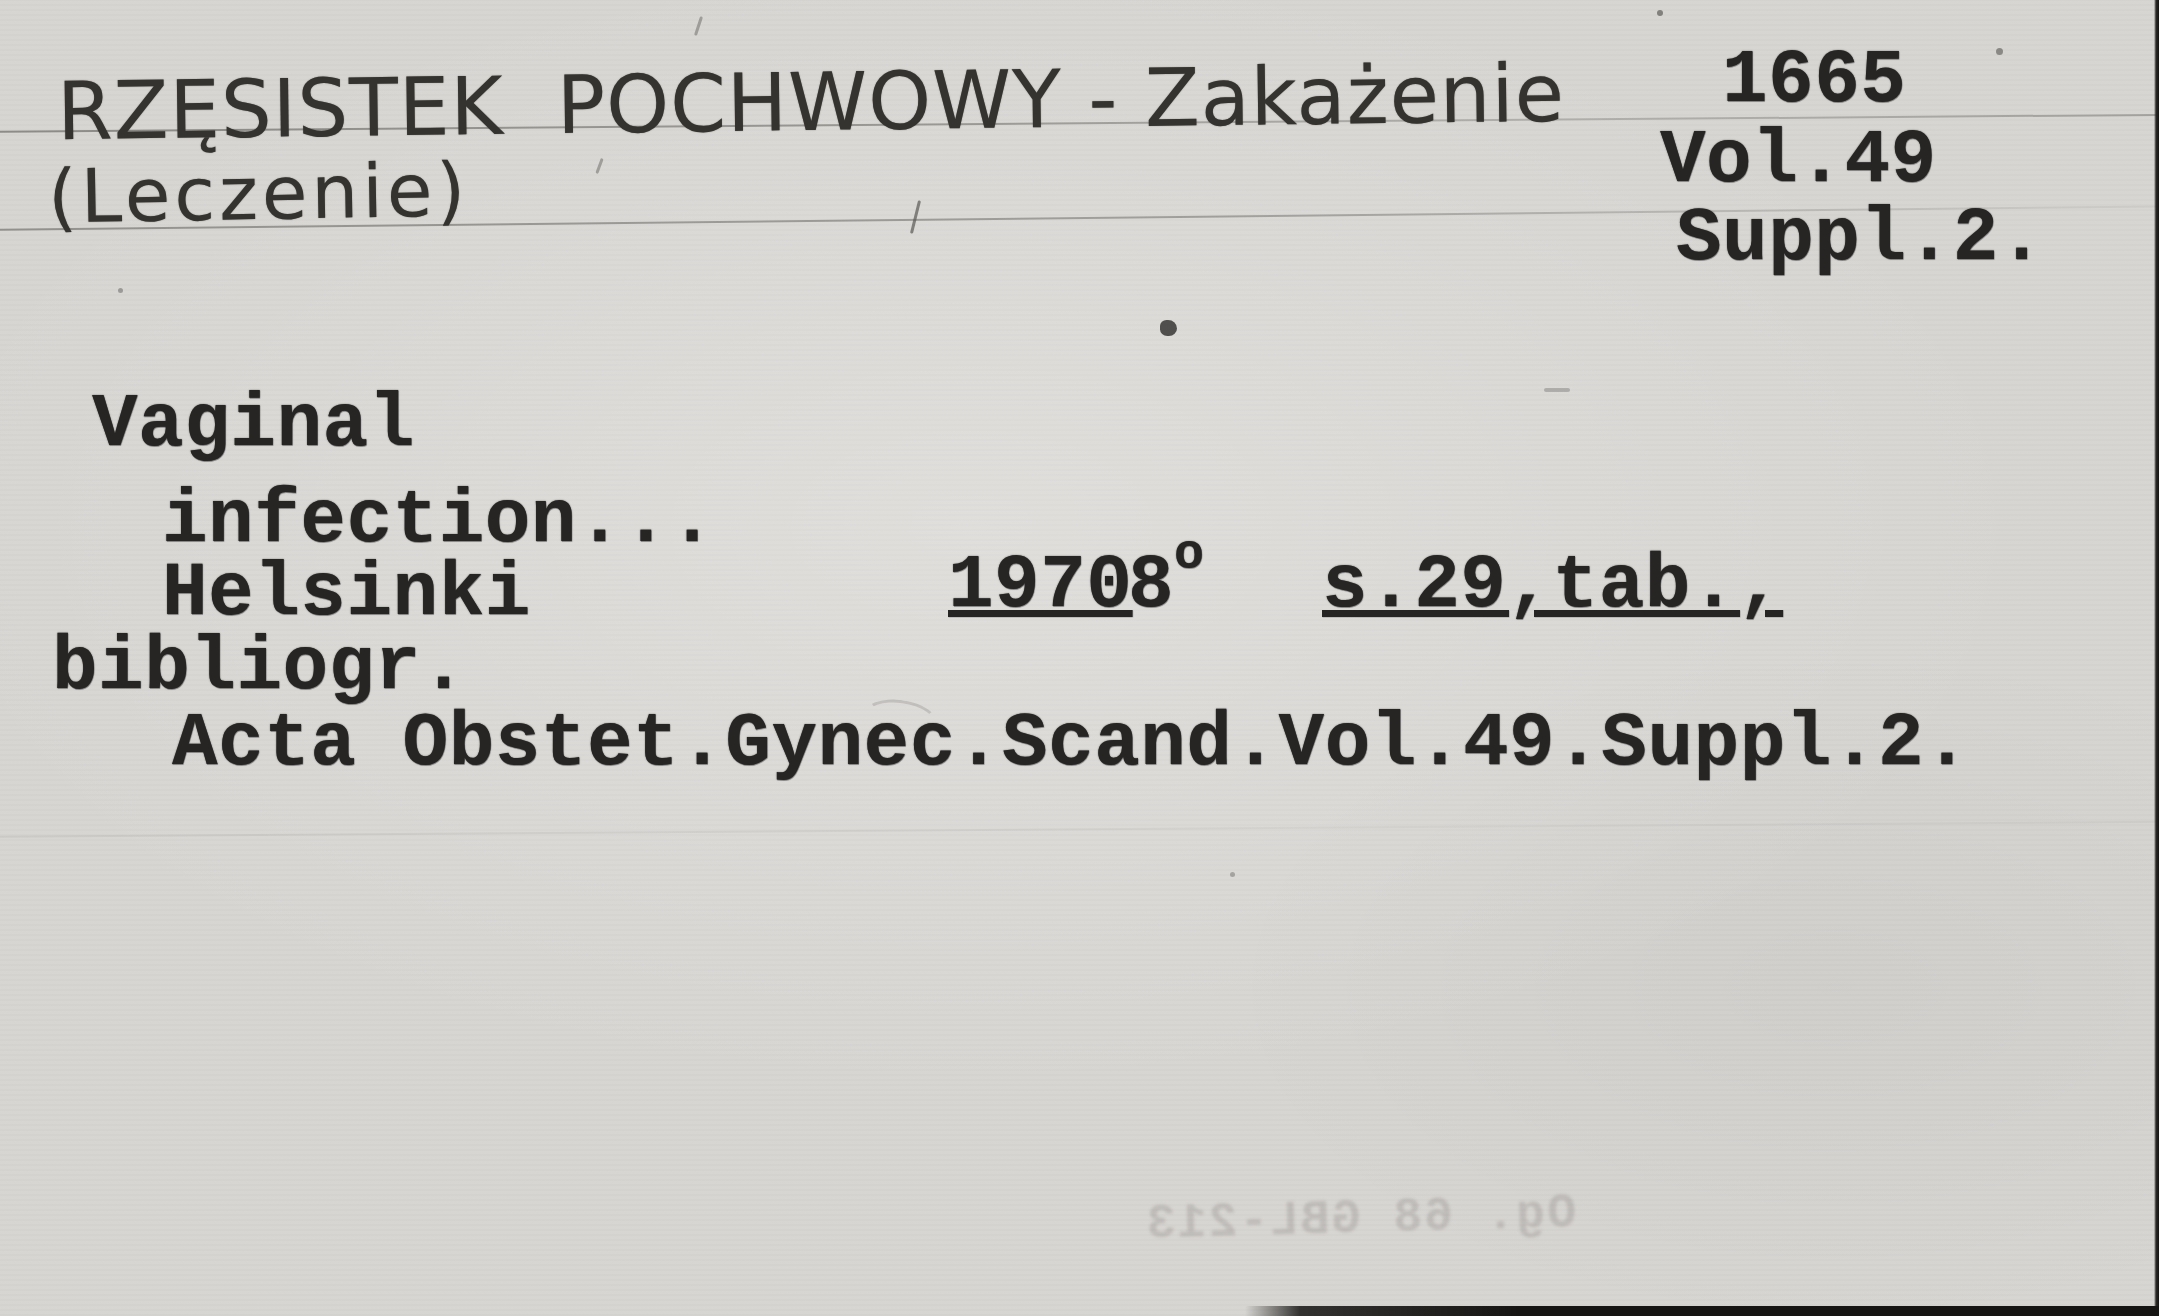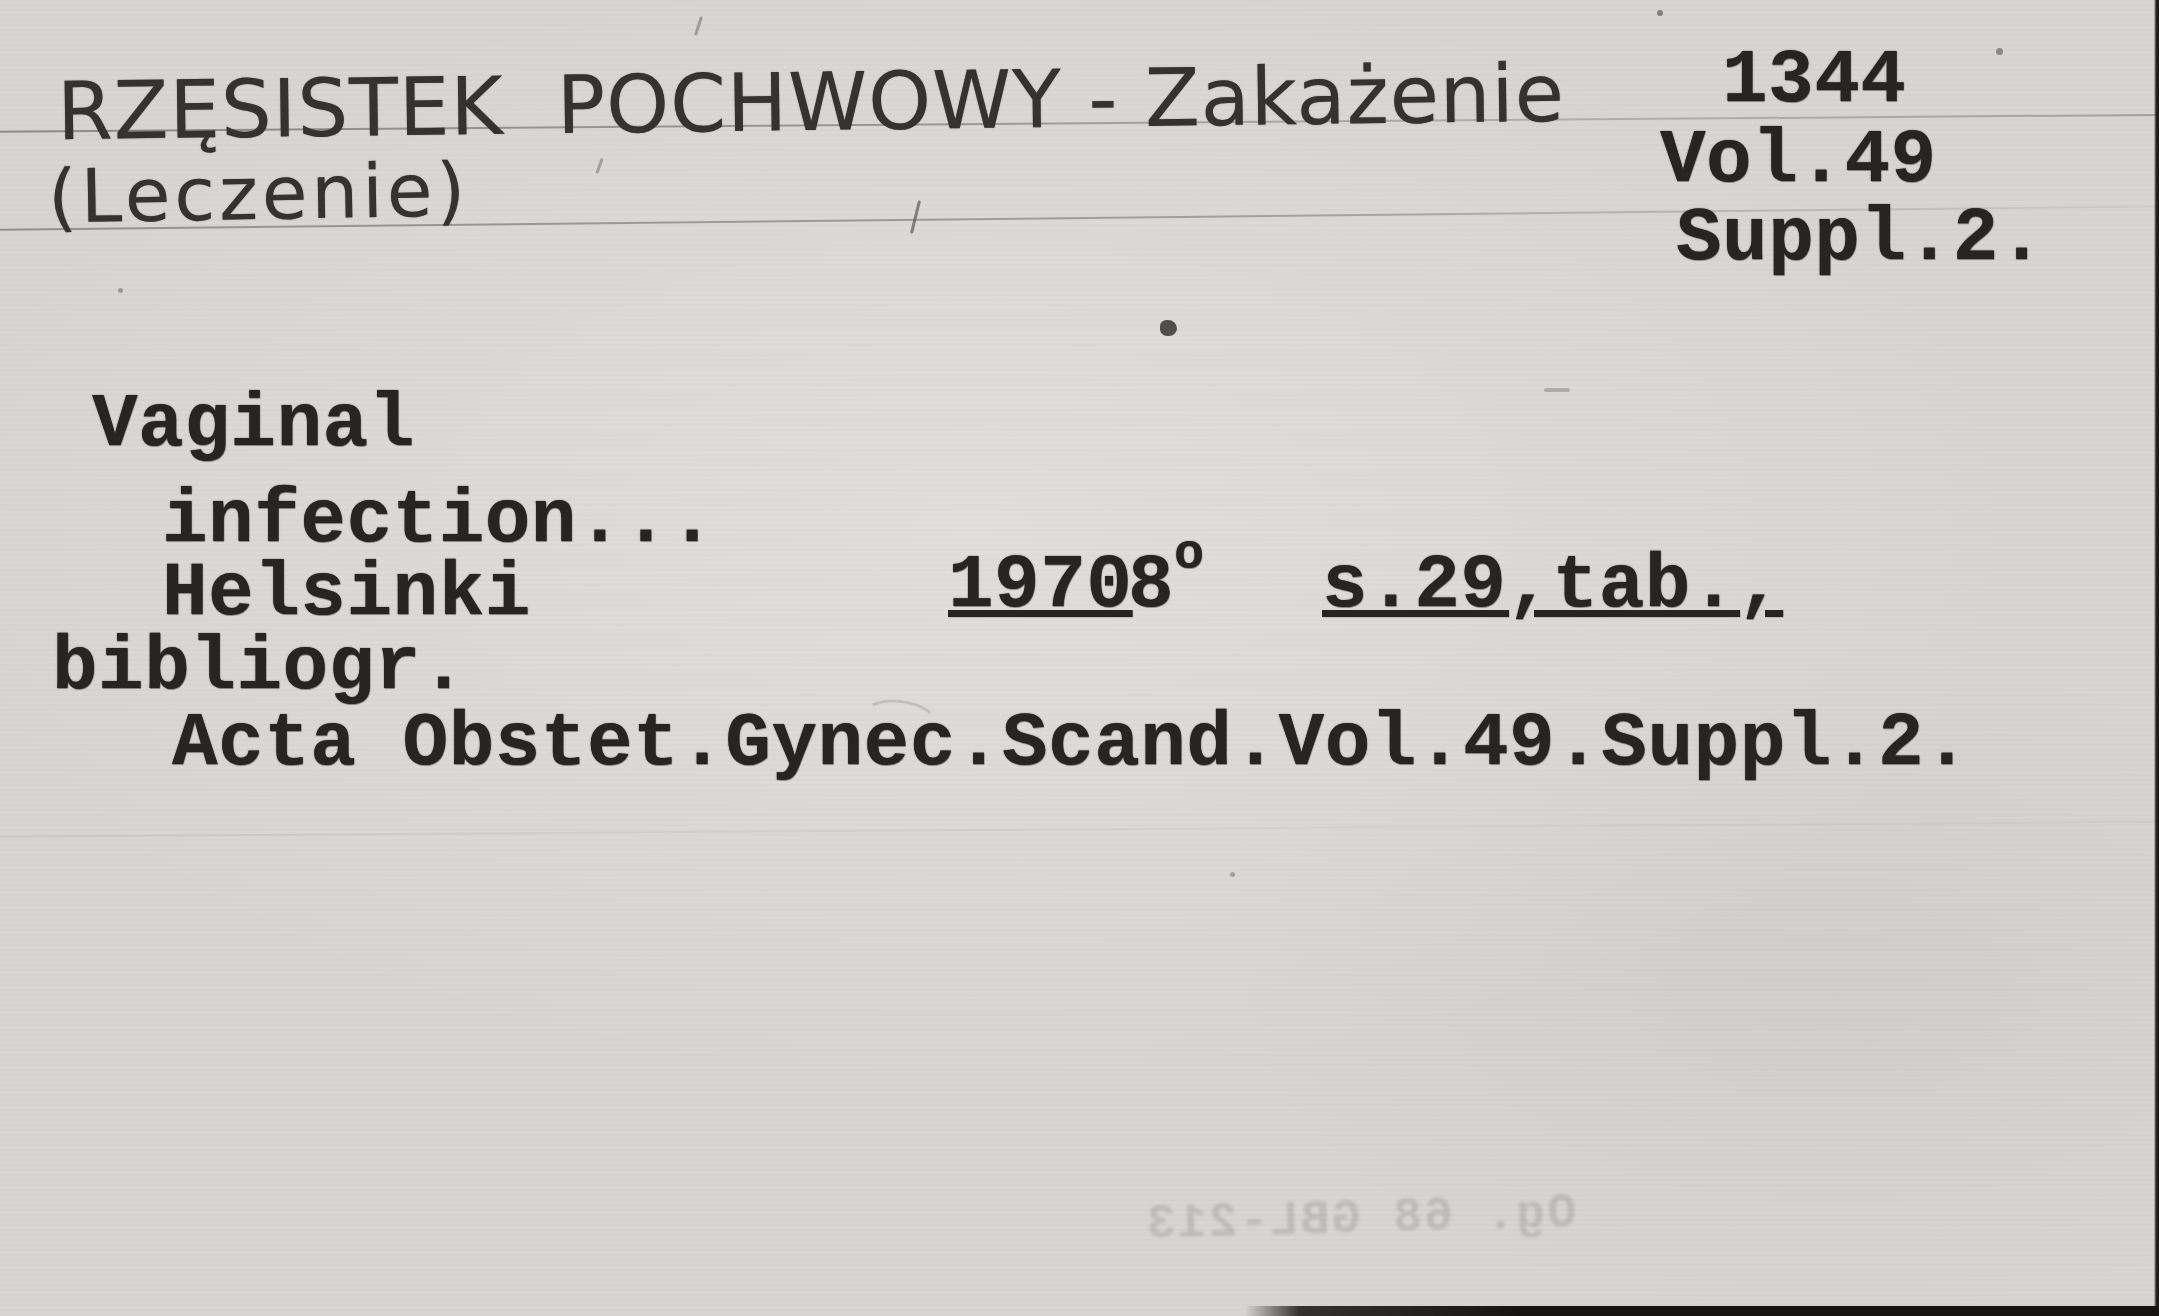--- a/index.html
+++ b/index.html
@@ -73,21 +73,21 @@
 </head>
 <body>
 
 <div class="rule" style="top:131px;transform:rotate(-0.45deg);"></div>
 <div class="rule rule2" style="top:229px;transform:rotate(-0.62deg);"></div>
 <div class="rule rule3" style="top:836px;transform:rotate(-0.4deg);"></div>
 
 <div class="abs hand hand1" style="left:57px;top:56px;">RZĘSISTEK  POCHWOWY - Zakażenie</div>
 <div class="abs hand hand2" style="left:48px;top:150px;">(Leczenie)</div>
 
-<div class="abs type" style="left:1722px;top:38px;">1344</div>
+<div class="abs type" style="left:1722px;top:38px;">1665</div>
 <div class="abs type" style="left:1660px;top:118px;">Vol.49</div>
 <div class="abs type" style="left:1676px;top:196px;">Suppl.2.</div>
 
 <div class="abs type" style="left:68px;top:382px;margin-left:24px;">Vaginal</div>
 <div class="abs type" style="left:162px;top:462px;margin-top:16px;">infection...</div>
 <div class="abs type" style="left:162px;top:543px;margin-top:8px;">Helsinki</div>
 <div class="abs type" style="left:948px;top:543px;text-decoration:underline;">1970</div>
 <div class="abs type" style="left:1128px;top:543px;text-align:center;"><span>8</span><span class="sup" style="position:relative;top:-38px;">o</span></div>
 <div class="abs type" style="left:1322px;top:543px;text-decoration:underline;">s.29,tab.,</div>
 <div class="abs type" style="left:52px;top:625px;text-align:center;">bibliogr.</div>

